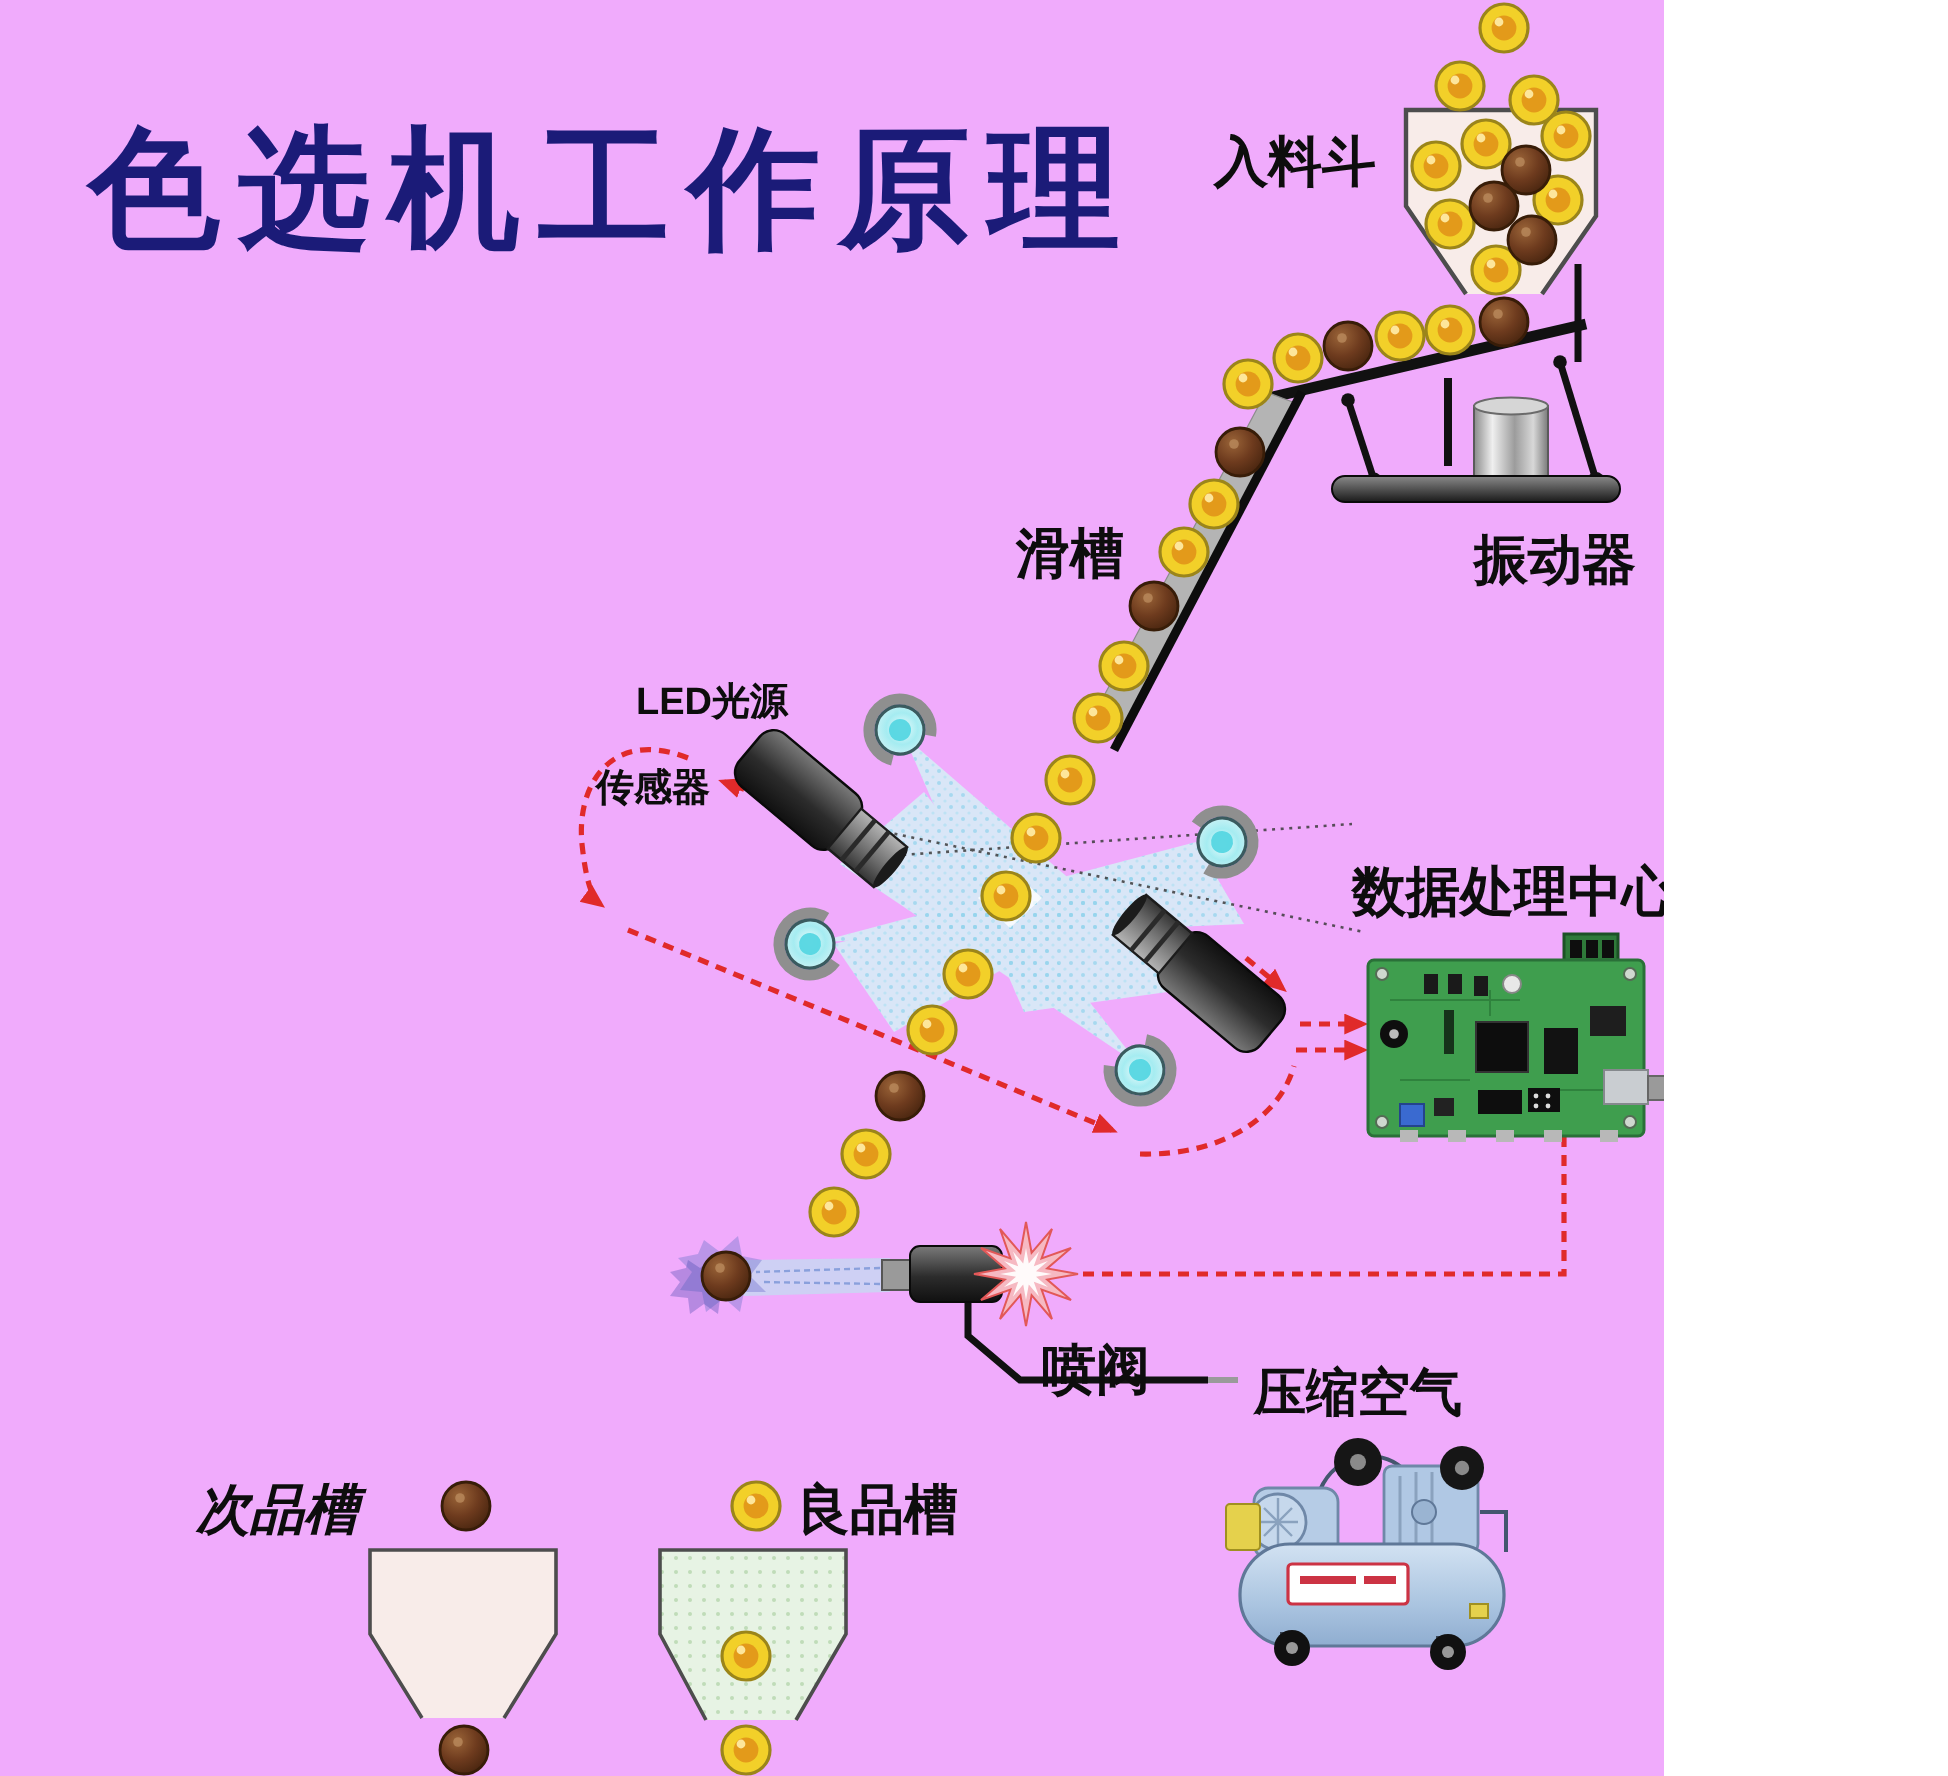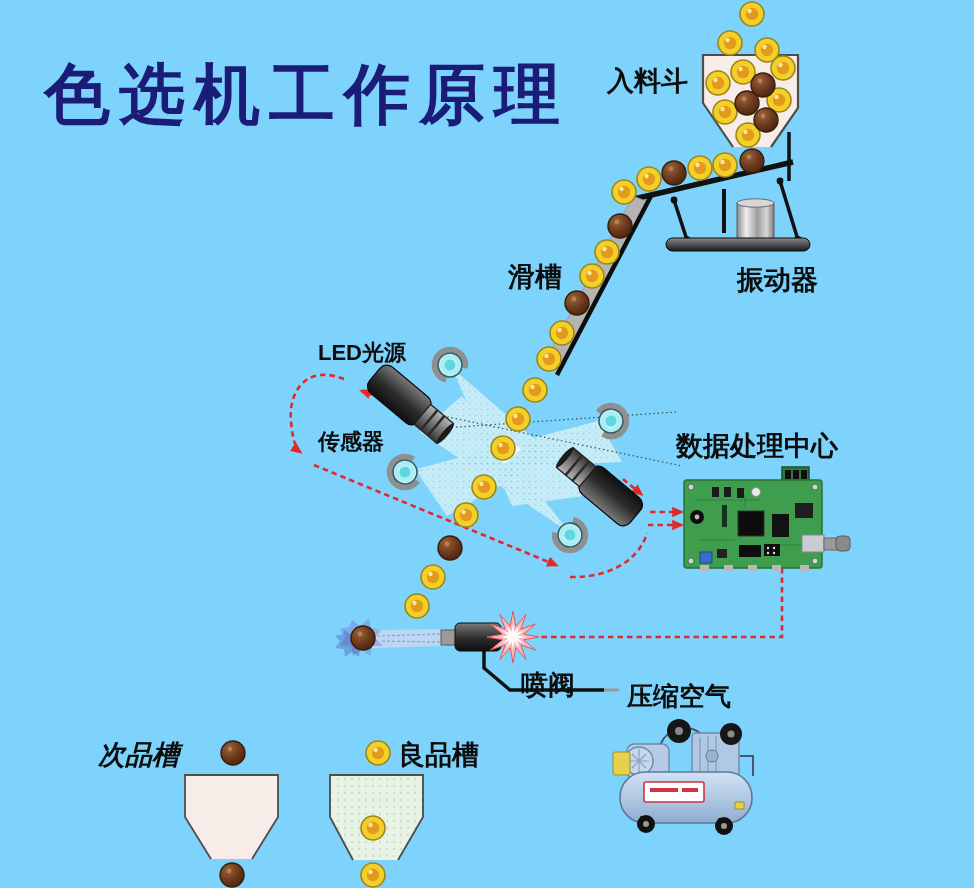--- a/index.html
+++ b/index.html
@@ -1,27 +1,27 @@
 <!DOCTYPE html>
 <html style="--title_color: #1b1b78; --label_color: #0d0d0d; --signal_red: #e02a2a; --good_ball: #f2d029; --reject_ball: #6e3b1e; --led_cyan: #8ae8ee; --beam_cyan: #d6f1f7; --pcb_green: #3f9e4e; --hopper_pink: #f8ece9; --bin_green: #e7f3e4; --chute_gray: #b4b4b4; --compressor_blue: #b9cfe8; --logo_blue: #2b3990; --logo_red: #d41111;"><head>
 <meta charset="utf-8">
 <style>
   :root{
     --title_color:#1b1b78; --label_color:#0d0d0d; --signal_red:#e02a2a;
     --hopper_pink:#f8ece9; --bin_green:#e7f3e4; --chute_gray:#b4b4b4;
     --pcb_green:#3f9e4e; --logo_blue:#2b3990; --logo_red:#d41111;
   }
   html,body{margin:0;padding:0;background:#fff;}
-  .stage{position:relative;width:974px;height:888px;background:#7dd3fc;overflow:hidden;
+  .stage{position:relative;width:832px;height:888px;background:#f0abfc;overflow:hidden;
          font-family:"Liberation Sans","DejaVu Sans",sans-serif;}
   .stage svg{position:absolute;left:0;top:0;}
   .title{position:absolute;left:44px;top:50px;font-size:66px;font-weight:700;
          letter-spacing:9px;color:var(--title_color);white-space:nowrap;}
   .lbl{position:absolute;font-weight:700;color:var(--label_color);white-space:nowrap;}
-  .f27{font-size:27px;text-align:center;} .f26{font-size:26px;} .f23{font-size:22px;}
+  .f27{font-size:27px;text-align:center;} .f26{font-size:26px;} .f23{font-size:19px;}
   .logo{position:absolute;left:794px;top:789px;width:170px;height:46px;}
   .logo .cn{position:absolute;left:31px;top:3px;font-size:17px;font-weight:700;
             letter-spacing:3px;color:var(--logo_blue);}
   .logo .en{position:absolute;left:30px;top:23px;font-size:15px;font-weight:700;
             letter-spacing:1px;color:var(--logo_blue);}
   .logo .abbr{position:absolute;left:0px;top:29px;font-size:9px;font-weight:700;
             color:var(--logo_red);}
   .logo .icon{position:absolute;left:0;top:0;}
 </style>
 </head>
@@ -298,21 +298,21 @@
     <use href="#rb" x="233" y="753"></use>
     <use href="#rb" x="232" y="875"></use>
   </g>
 </svg>
 
 <div class="title">色选机工作原理</div>
 <div class="lbl f27" style="left:607px;top:63px;">入料斗</div>
 <div class="lbl f27" style="left:697px;top:262px;margin-left:40px;">振动器</div>
 <div class="lbl f27" style="left:508px;top:259px;">滑槽</div>
 <div class="lbl f23" style="left:318px;top:338px;">LED光源</div>
-<div class="lbl f23" style="left:298px;top:427px;margin-left:20px;">传感器</div>
+<div class="lbl f23" style="left:298px;top:381px;">传感器</div>
 <div class="lbl f27" style="left:676px;top:428px;">数据处理中心</div>
 <div class="lbl f27" style="left:521px;top:667px;">喷阀</div>
 <div class="lbl f26" style="left:627px;top:679px;text-align:right;">压缩空气</div>
 <div class="lbl f27" style="left:98px;top:737px;font-style:italic;">次品槽</div>
 <div class="lbl f27" style="left:398px;top:737px;">良品槽</div>
 
 
 </div>
 
 </body></html>

